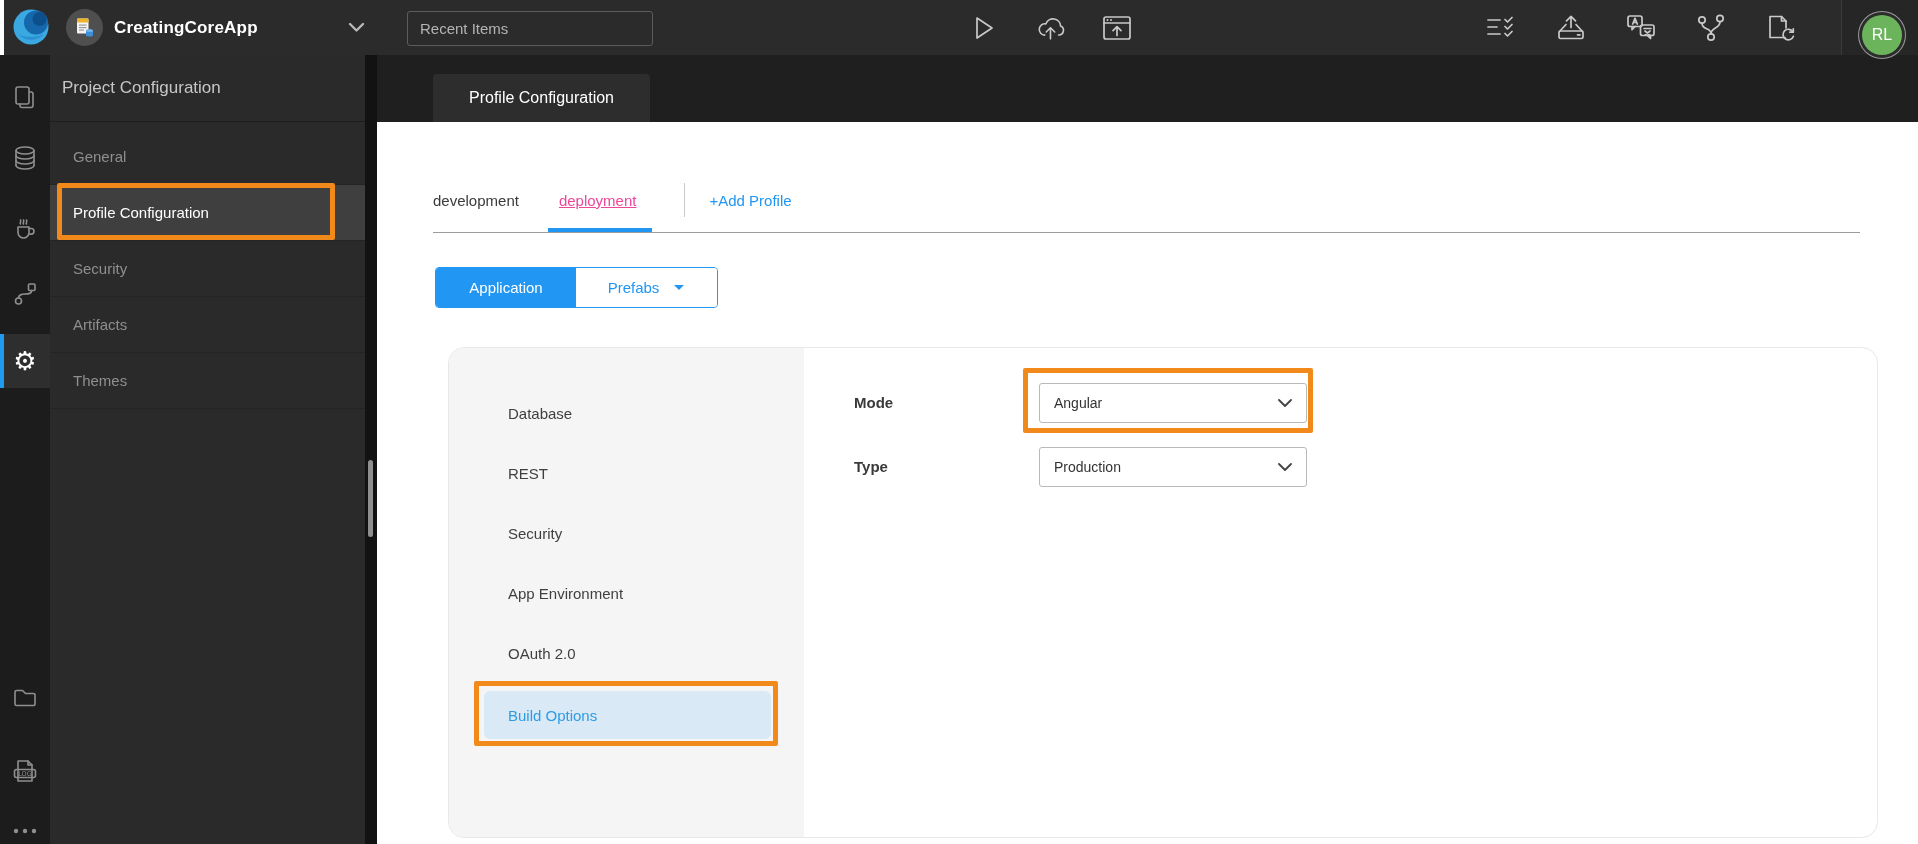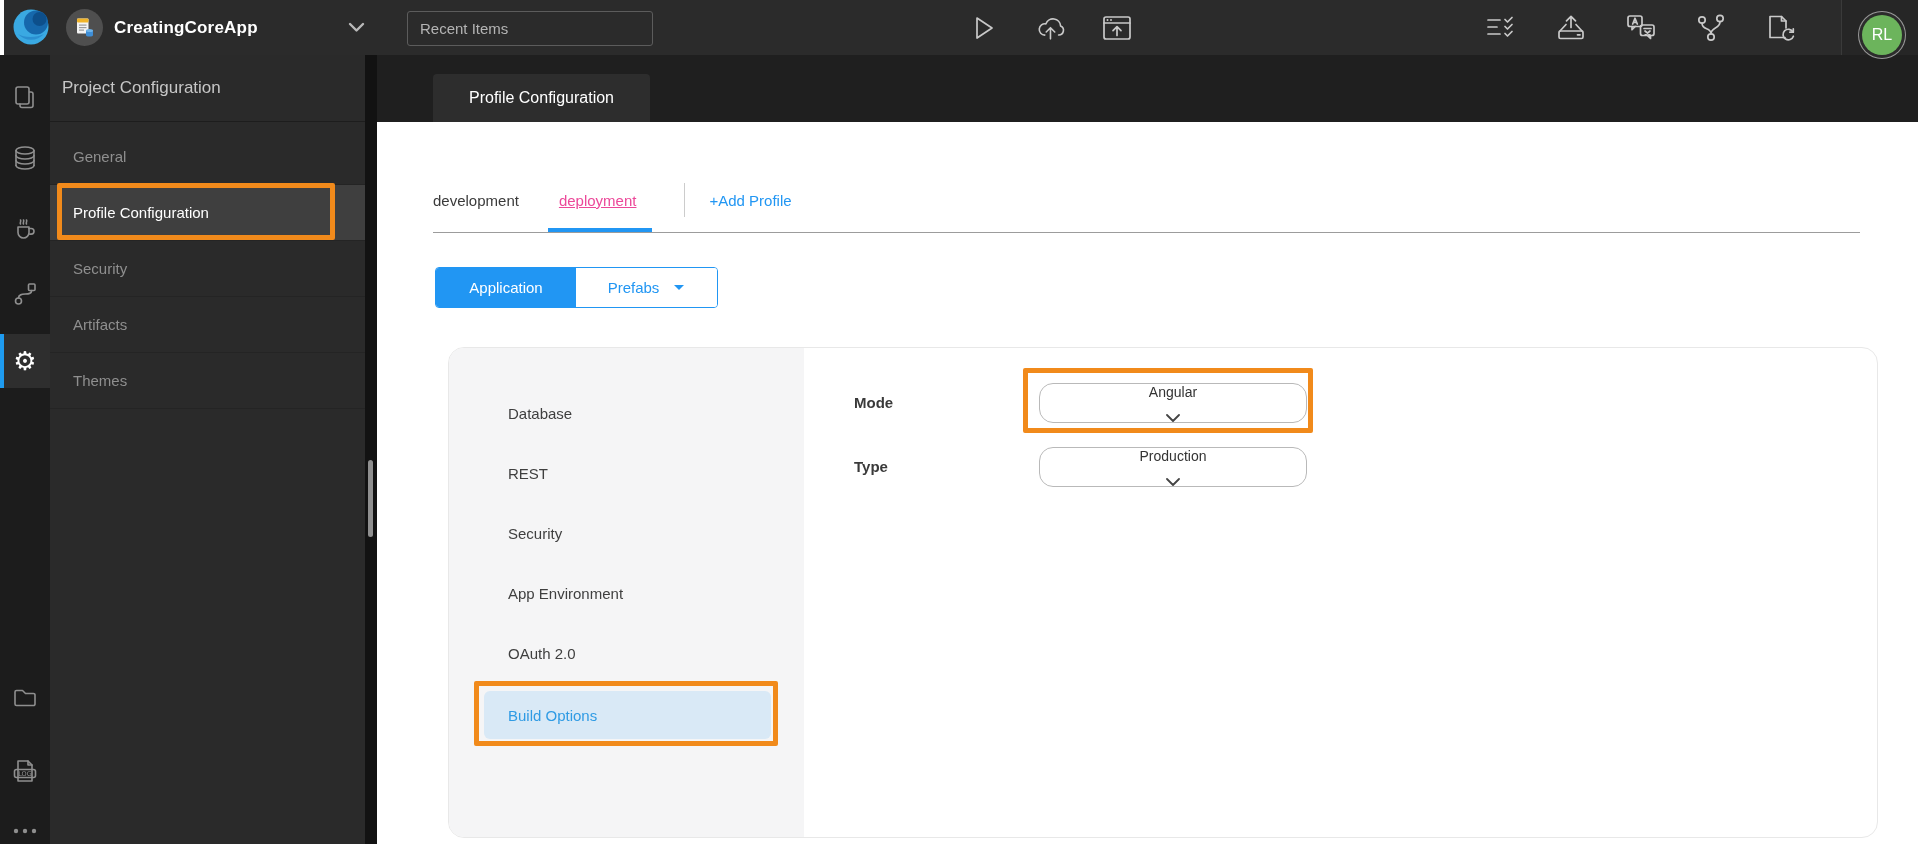--- a/index.html
+++ b/index.html
@@ -81,22 +81,22 @@
 
   .card { position:absolute; left:71px; top:225px; width:1430px; height:491px; background:#ffffff;
           border:1px solid #e8e8e8; border-radius:16px; overflow:hidden; }
   .menu-panel { position:absolute; left:0; top:0; width:355px; height:100%; background:#f5f5f6; }
   .menu-item { position:absolute; left:35px; width:287px; height:48px; display:flex; align-items:center;
                padding-left:24px; font-size:15px; color:#3f3f3f; border-radius:6px; cursor:pointer; }
   .menu-item.active { background:#D9E9F6; color:#2f9be4; }
 
   .form-label { position:absolute; left:405px; font-size:15px; font-weight:bold; color:#3a3a3a; }
   .select-box { position:absolute; left:590px; width:268px; height:40px; border:1px solid #b9b9b9;
-                border-radius:14px; background:#ffffff; display:flex; align-items:center;
-                padding:0 14px; font-size:14px; color:#333333; cursor:pointer;flex-direction:column; }
+                border-radius:3px; background:#ffffff; display:flex; align-items:center;
+                padding:0 14px; font-size:14px; color:#333333; cursor:pointer; }
   .select-box .val { flex:1; }
 
   
   .annot { position:absolute; border:5px solid #F18A1B; border-radius:2px; pointer-events:none; z-index:20; }
   .annot-sidebar { left:57px; top:183px; width:278px; height:57px; }
   .annot-mode    { left:1023px; top:368px; width:290px; height:65px; }
   .annot-build   { left:474px; top:681px; width:304px; height:65px; }
 </style>
 </head>
 <body>

